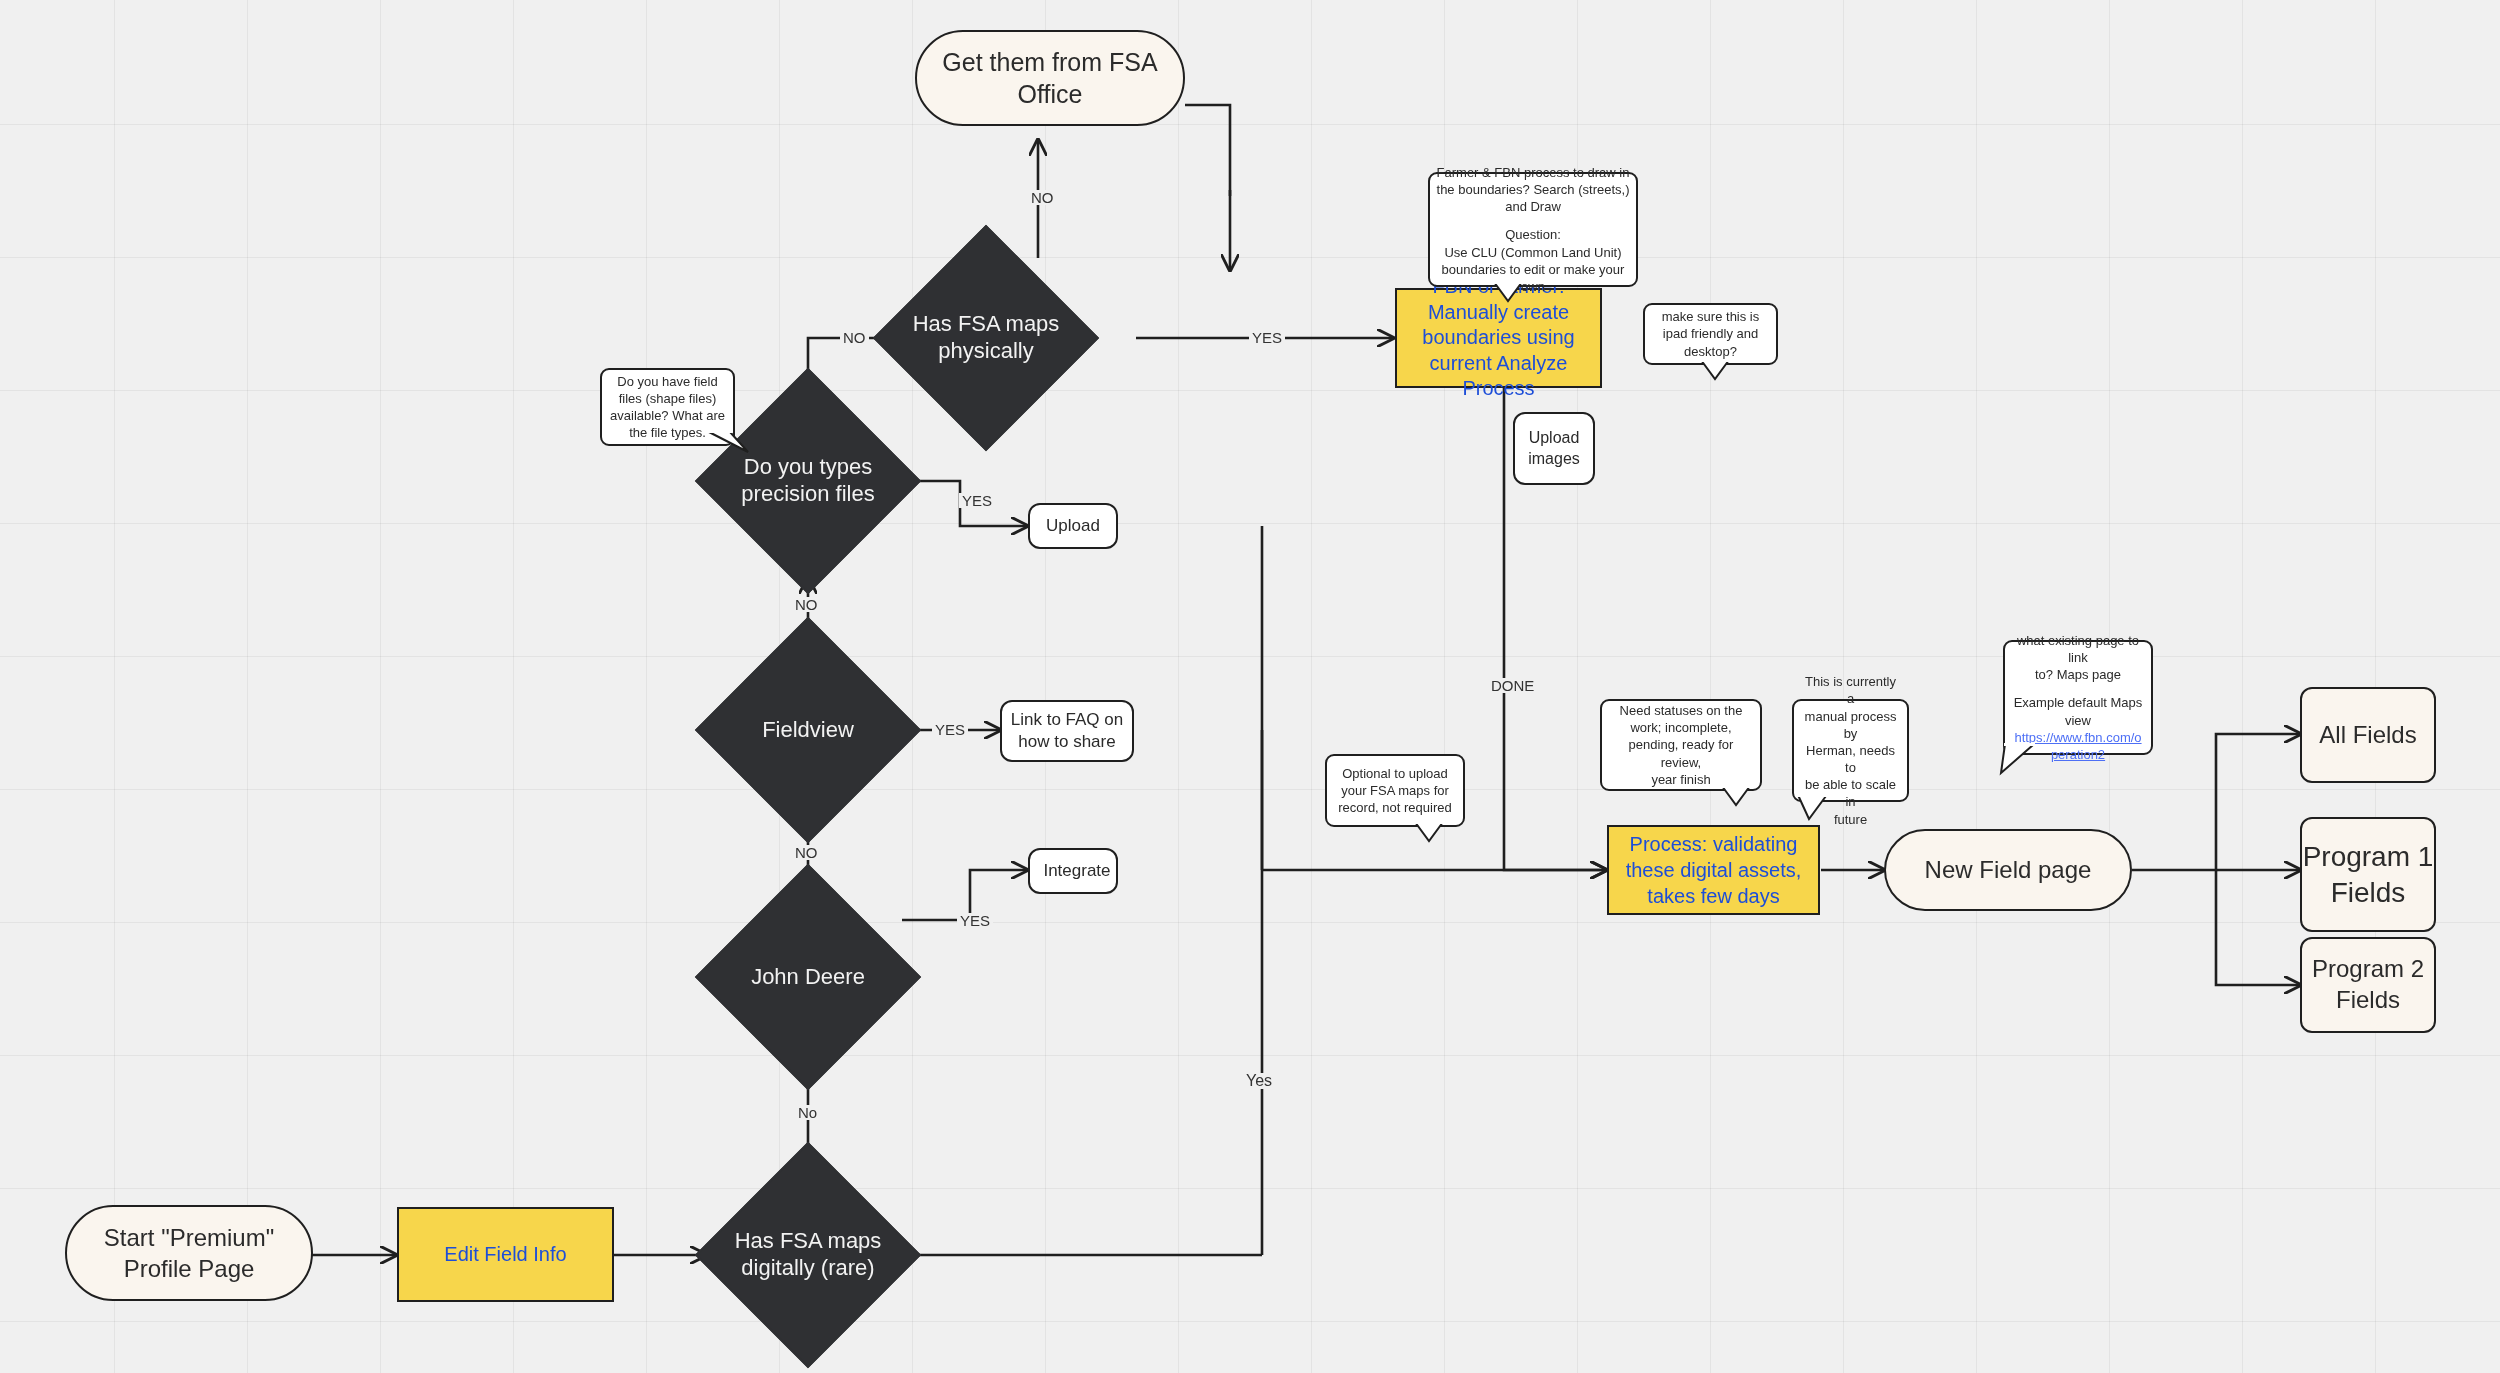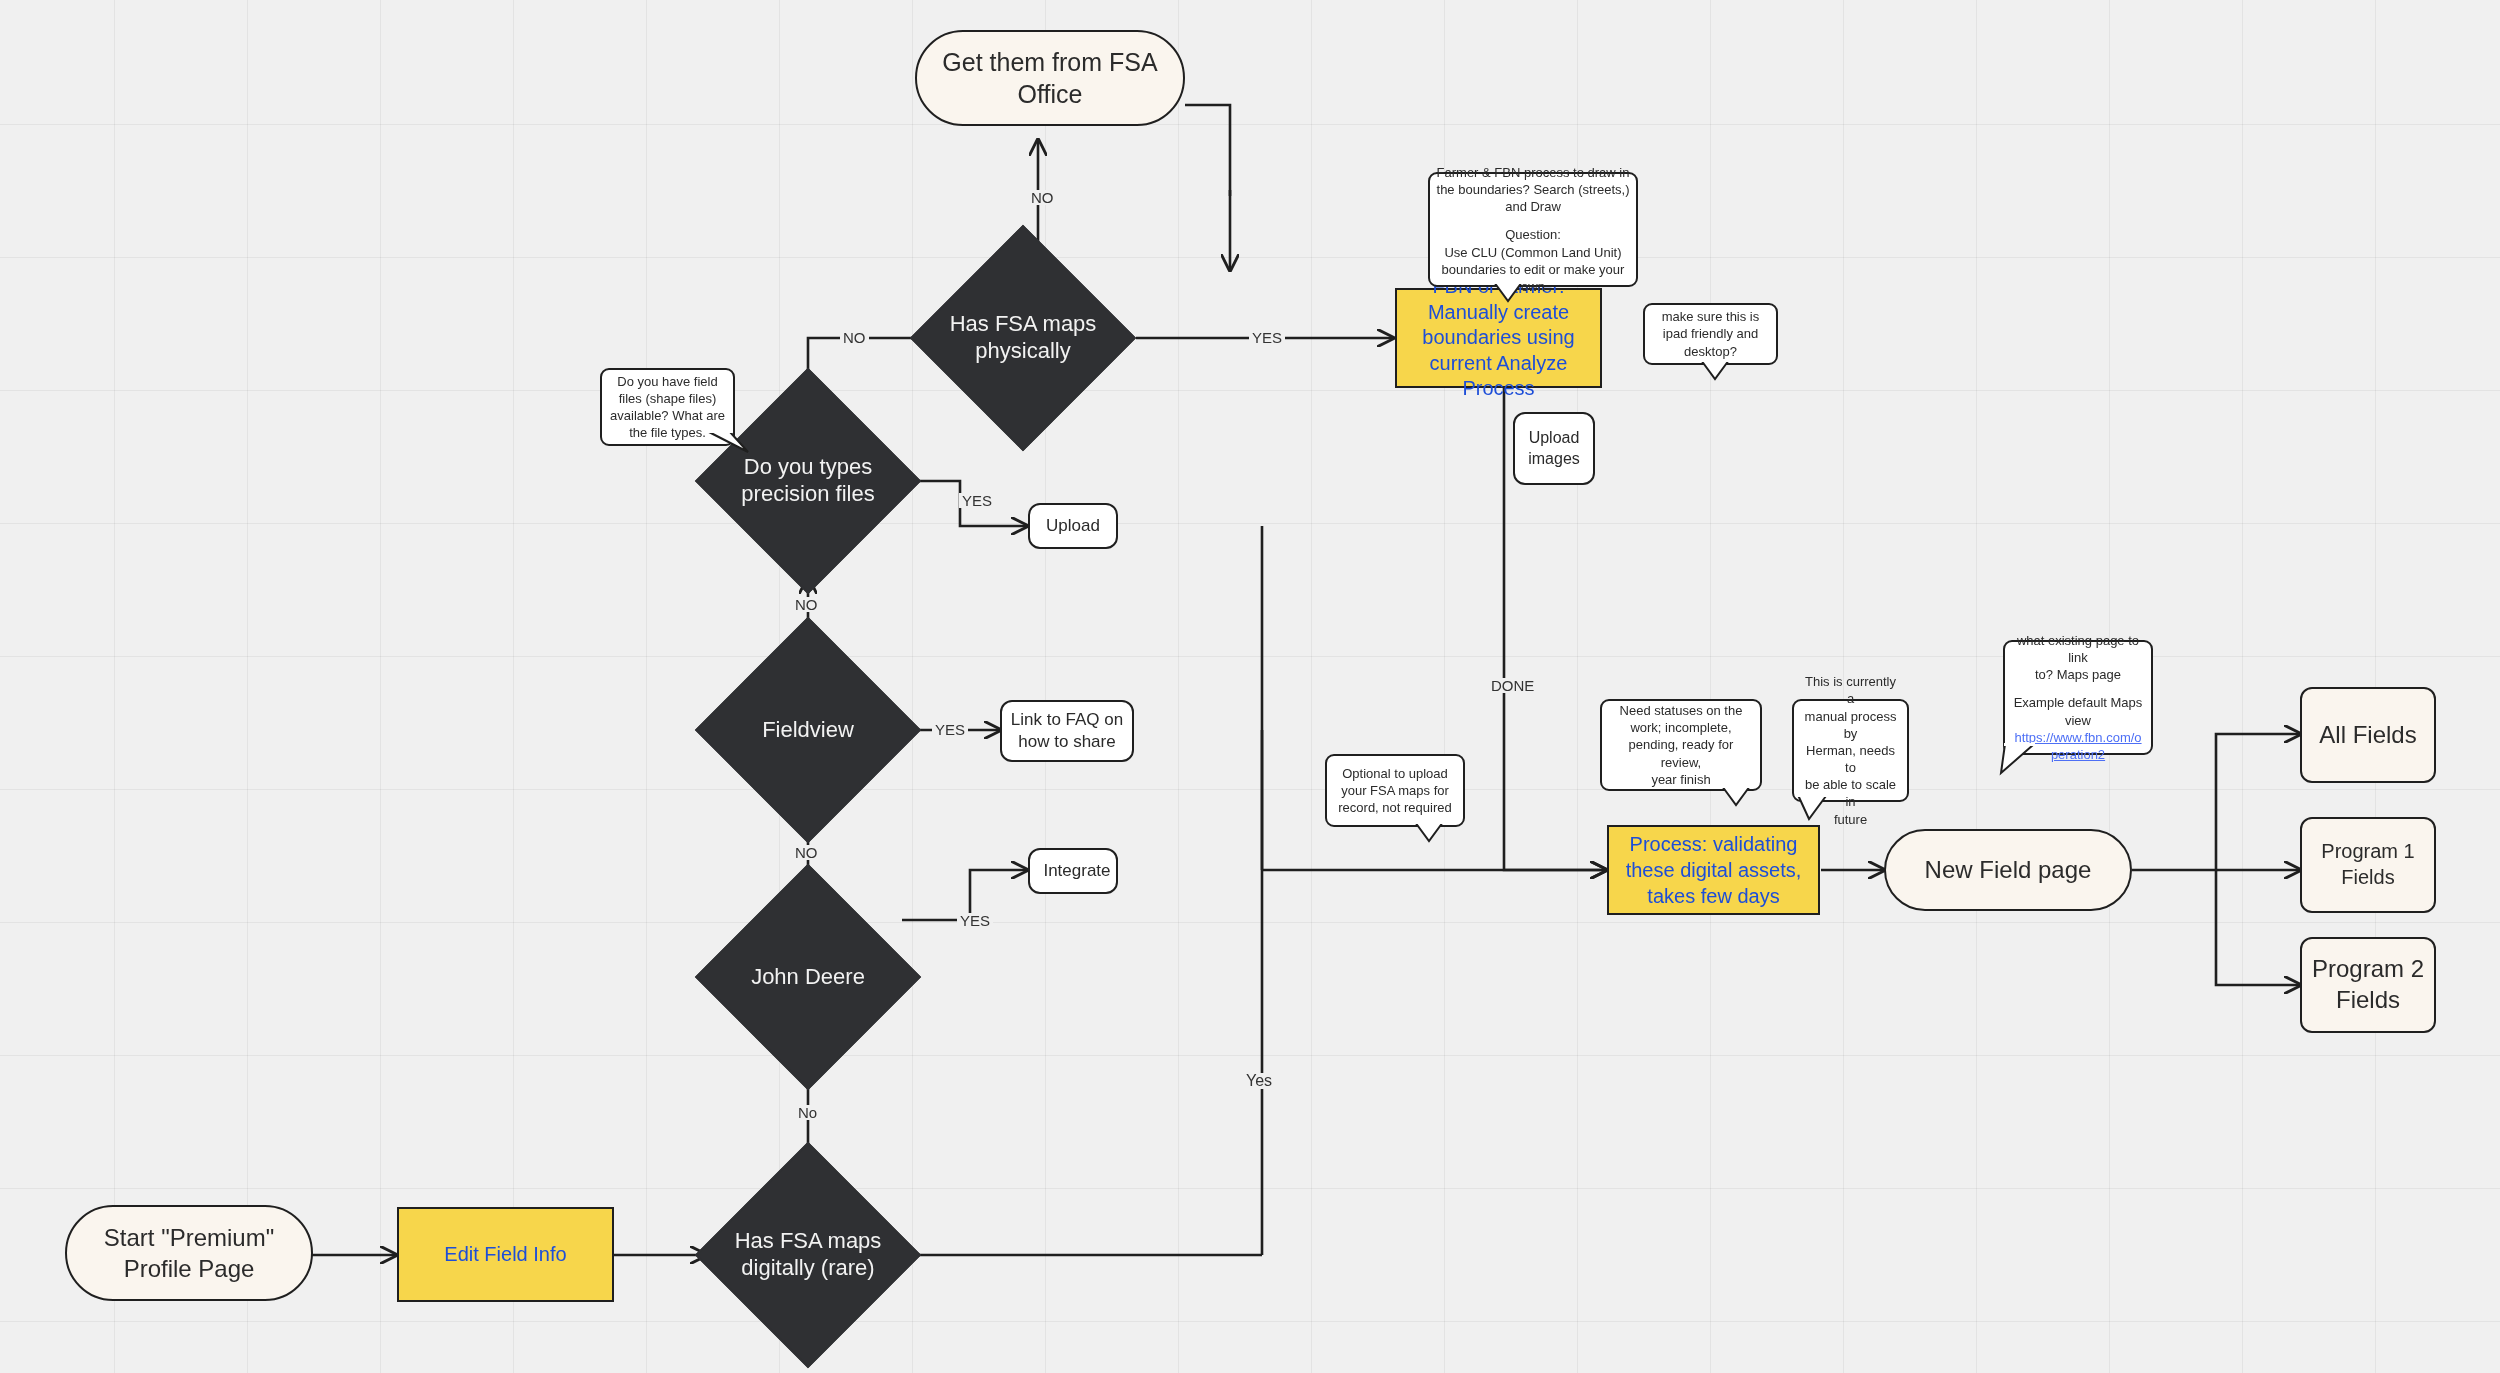--- a/index.html
+++ b/index.html
@@ -115,21 +115,21 @@
   </g>
   <g fill="none" stroke="#1f1f1f" stroke-width="2.6" marker-end="url(#arrow)">
     <path d="M 1230,190 L 1230,270"></path>
   </g>
 </svg>
 
 <div class="node terminator" style="left:915px;top:30px;width:270px;height:96px;font-size:25px;line-height:1.3;">
   <span>Get them from FSA Office</span>
 </div>
 
-<div class="node decision" style="left:943px;top:258px;width:160px;height:160px;font-size:22px;">
+<div class="node decision" style="left:906px;top:258px;width:160px;height:160px;font-size:22px;">
   <div class="dshape"></div>
   <span class="dlabel">Has FSA maps physically</span>
 </div>
 
 <div class="node process-yellow" style="left:1395px;top:288px;width:207px;height:100px;font-size:20px;line-height:1.28;padding:0 7px;">
   <span>FBN or farmer: Manually create boundaries using current Analyze Process</span>
 </div>
 
 <div class="node process-white" style="left:1513px;top:412px;width:82px;height:73px;font-size:16px;line-height:1.3;">
   <span>Upload images</span>
@@ -167,21 +167,21 @@
 </div>
 
 <div class="node terminator" style="left:1884px;top:829px;width:248px;height:82px;font-size:24px;">
   <span>New Field page</span>
 </div>
 
 <div class="node terminator" style="left:2300px;top:687px;width:136px;height:96px;border-radius:12px;font-size:24px;line-height:1.28;">
   <span>All Fields</span>
 </div>
 
-<div class="node terminator" style="left:2300px;top:817px;width:136px;height:96px;border-radius:12px;font-size:20px;line-height:1.28;">
+<div class="node terminator" style="left:2300px;top:817px;width:136px;height:115px;border-radius:12px;font-size:28px;line-height:1.28;">
   <span>Program 1 Fields</span>
 </div>
 
 <div class="node terminator" style="left:2300px;top:937px;width:136px;height:96px;border-radius:12px;font-size:24px;line-height:1.28;">
   <span>Program 2 Fields</span>
 </div>
 
 <div class="node terminator" style="left:65px;top:1205px;width:248px;height:96px;font-size:24px;line-height:1.3;padding:0 10px;">
   <span>Start "Premium" Profile Page</span>
 </div>

